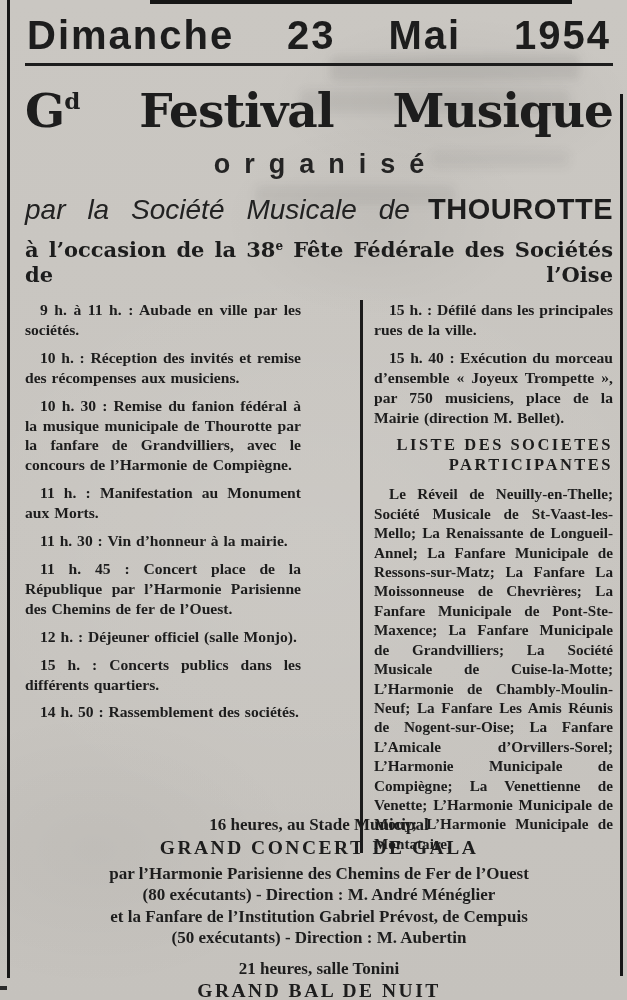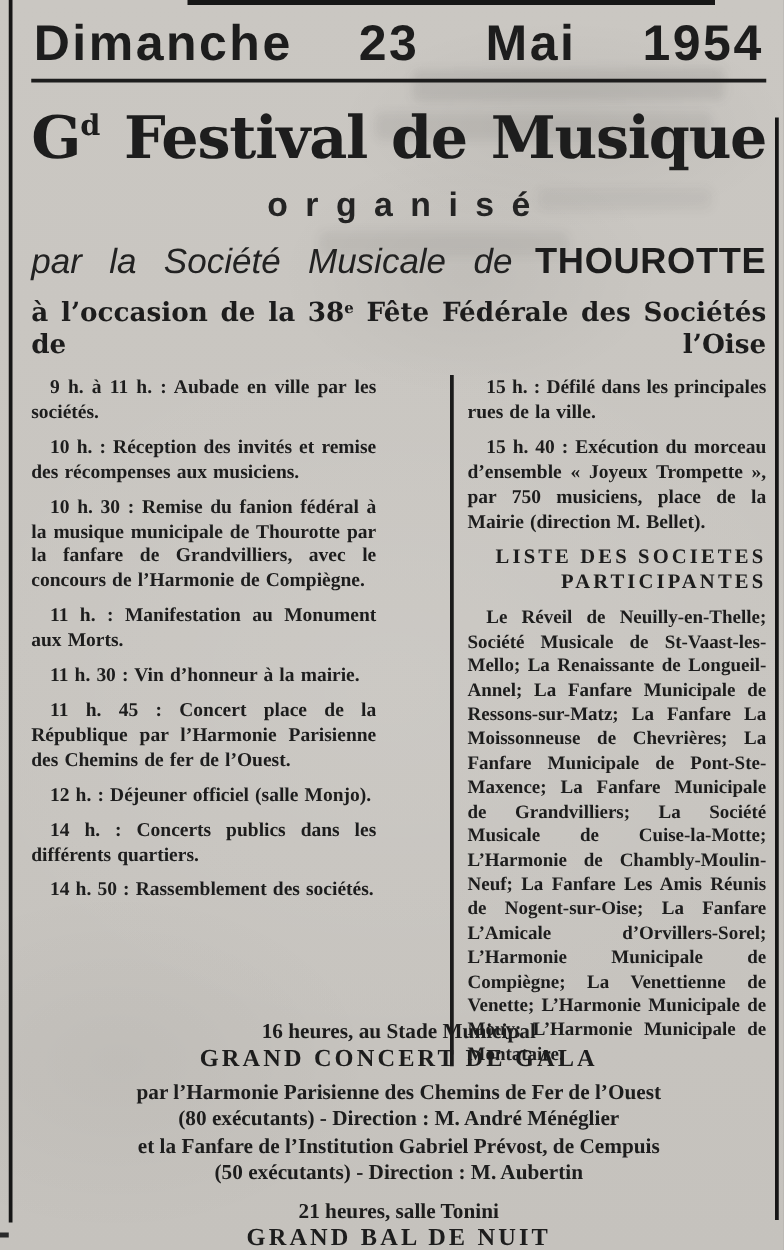--- a/index.html
+++ b/index.html
@@ -132,21 +132,20 @@
       <span>Dimanche</span>
       <span>23</span>
       <span>Mai</span>
       <span>1954</span>
     </div>
     <div class="date-rule"></div>
 
     <div class="main-title">
       <span><span>G</span><sup>d</sup></span>
       <span>Festival</span>
-      <span>de</span>
       <span>Musique</span>
     </div>
 
     <div class="organise-line">organisé</div>
 
     <div class="organizer-line">
       <span class="organizer-italic">par la Société Musicale de</span>
       <span class="organizer-name">THOUROTTE</span>
     </div>
 
@@ -156,21 +155,21 @@
 
     <div class="columns">
       <div class="col-left">
         <p class="body-p">9 h. à 11 h. : Aubade en ville par les sociétés.</p>
         <p class="body-p">10 h. : Réception des invités et remise des récompenses aux musiciens.</p>
         <p class="body-p">10 h. 30 : Remise du fanion fédéral à la musique municipale de Thourotte par la fanfare de Grandvilliers, avec le concours de l’Harmonie de Compiègne.</p>
         <p class="body-p">11 h. : Manifestation au Monument aux Morts.</p>
         <p class="body-p">11 h. 30 : Vin d’honneur à la mairie.</p>
         <p class="body-p">11 h. 45 : Concert place de la République par l’Harmonie Parisienne des Chemins de fer de l’Ouest.</p>
         <p class="body-p">12 h. : Déjeuner officiel (salle Monjo).</p>
-        <p class="body-p">14 h. : Concerts publics dans les différents quartiers.</p>
+        <p class="body-p">15 h. : Concerts publics dans les différents quartiers.</p>
         <p class="body-p">14 h. 50 : Rassemblement des sociétés.</p>
       </div>
       <div class="col-right">
         <p class="body-p">15 h. : Défilé dans les principales rues de la ville.</p>
         <p class="body-p">15 h. 40 : Exécution du morceau d’ensemble « Joyeux Trompette », par 750 musiciens, place de la Mairie (direction M. Bellet).</p>
         <div class="list-heading">
           <div>LISTE DES SOCIETES</div>
           <div>PARTICIPANTES</div>
         </div>
         <p class="body-p societies">Le Réveil de Neuilly-en-Thelle; Société Musicale de St-Vaast-les-Mello; La Renaissante de Longueil-Annel; La Fanfare Municipale de Ressons-sur-Matz; La Fanfare La Moissonneuse de Chevrières; La Fanfare Municipale de Pont-Ste-Maxence; La Fanfare Municipale de Grandvilliers; La Société Musicale de Cuise-la-Motte; L’Harmonie de Chambly-Moulin-Neuf; La Fanfare Les Amis Réunis de Nogent-sur-Oise; La Fanfare L’Amicale d’Orvillers-Sorel; L’Harmonie Municipale de Compiègne; La Venettienne de Venette; L’Harmonie Municipale de Mouy; L’Harmonie Municipale de Montataire.</p>

